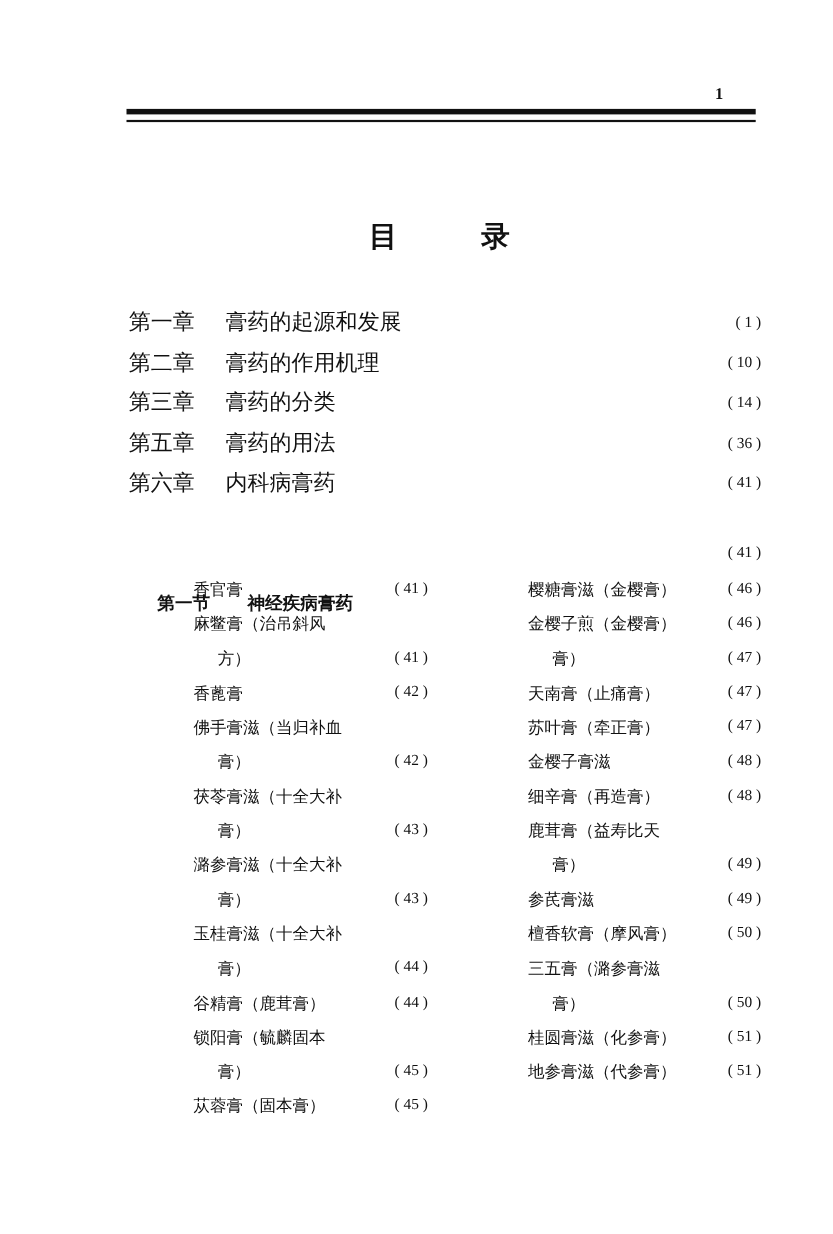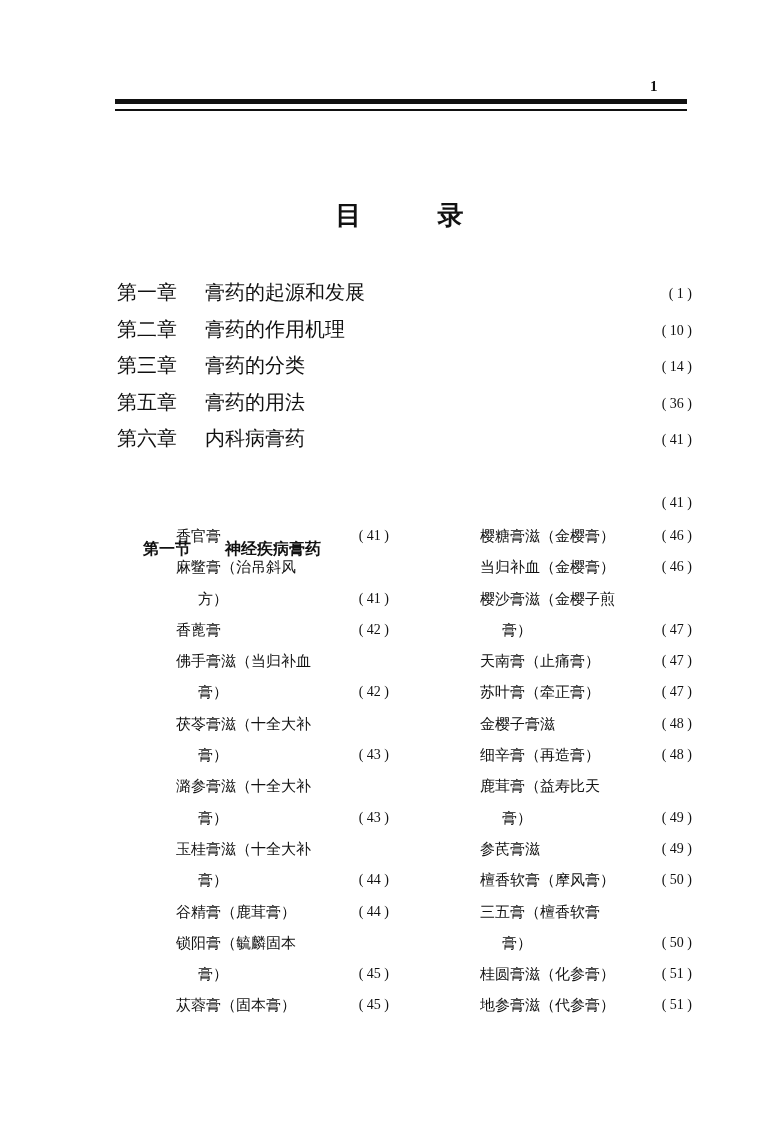--- a/index.html
+++ b/index.html
@@ -85,28 +85,27 @@
   <div class="line"><span>玉桂膏滋（十全大补</span><span class="page"></span></div>
   <div class="line cont"><span>膏）</span><span class="page">( 44 )</span></div>
   <div class="line"><span>谷精膏（鹿茸膏）</span><span class="page">( 44 )</span></div>
   <div class="line"><span>锁阳膏（毓麟固本</span><span class="page"></span></div>
   <div class="line cont"><span>膏）</span><span class="page">( 45 )</span></div>
   <div class="line"><span>苁蓉膏（固本膏）</span><span class="page">( 45 )</span></div>
 </div>
 
 <div class="col col-right">
   <div class="line"><span>樱糖膏滋（金樱膏）</span><span class="page">( 46 )</span></div>
-  <div class="line"><span>当归补血（金樱膏）</span><span class="page">( 46 )</span></div>
-  <div class="line"><span>樱沙膏滋（金樱子煎</span><span class="page"></span></div>
+  <div class="line"><span>金樱子煎（金樱膏）</span><span class="page">( 46 )</span></div>
   <div class="line cont"><span>膏）</span><span class="page">( 47 )</span></div>
   <div class="line"><span>天南膏（止痛膏）</span><span class="page">( 47 )</span></div>
   <div class="line"><span>苏叶膏（牵正膏）</span><span class="page">( 47 )</span></div>
   <div class="line"><span>金樱子膏滋</span><span class="page">( 48 )</span></div>
   <div class="line"><span>细辛膏（再造膏）</span><span class="page">( 48 )</span></div>
   <div class="line"><span>鹿茸膏（益寿比天</span><span class="page"></span></div>
   <div class="line cont"><span>膏）</span><span class="page">( 49 )</span></div>
   <div class="line"><span>参芪膏滋</span><span class="page">( 49 )</span></div>
   <div class="line"><span>檀香软膏（摩风膏）</span><span class="page">( 50 )</span></div>
-  <div class="line"><span>三五膏（檀香软膏</span><span class="page"></span></div>
+  <div class="line"><span>三五膏（潞参膏滋</span><span class="page"></span></div>
   <div class="line cont"><span>膏）</span><span class="page">( 50 )</span></div>
   <div class="line"><span>桂圆膏滋（化参膏）</span><span class="page">( 51 )</span></div>
   <div class="line"><span>地参膏滋（代参膏）</span><span class="page">( 51 )</span></div>
 </div>
 
 </body></html>

